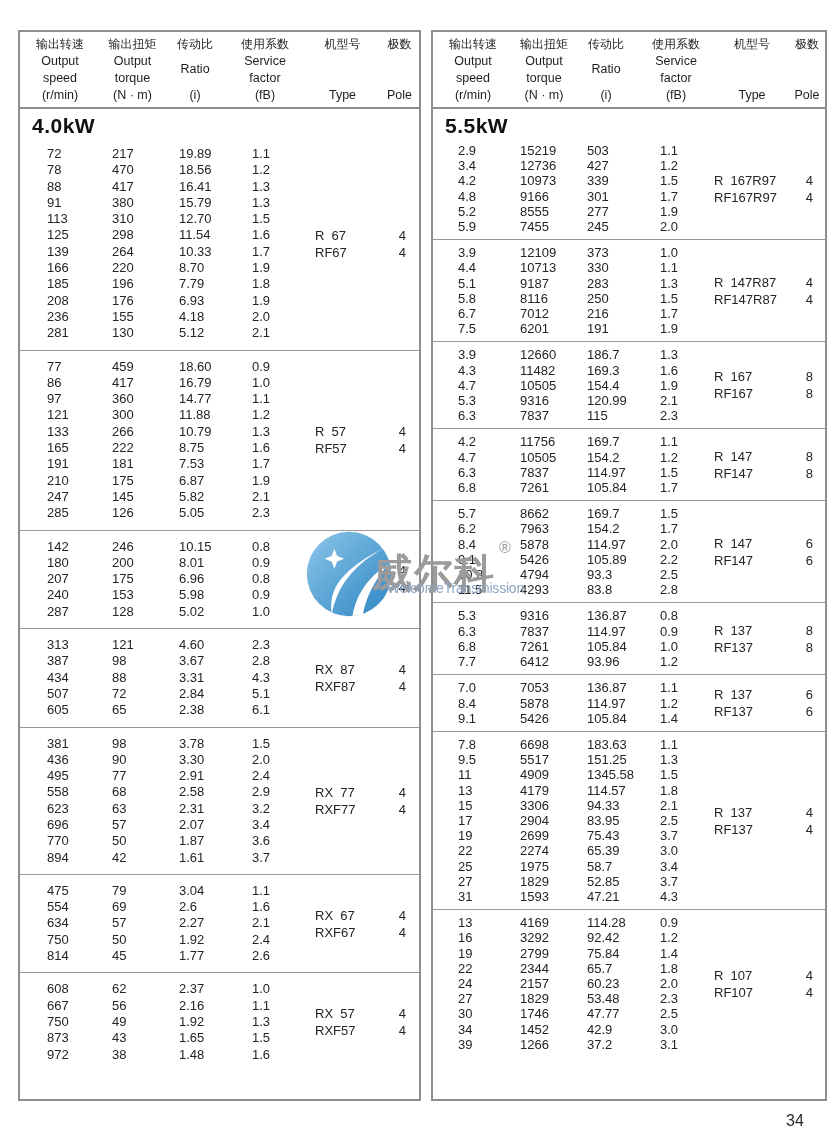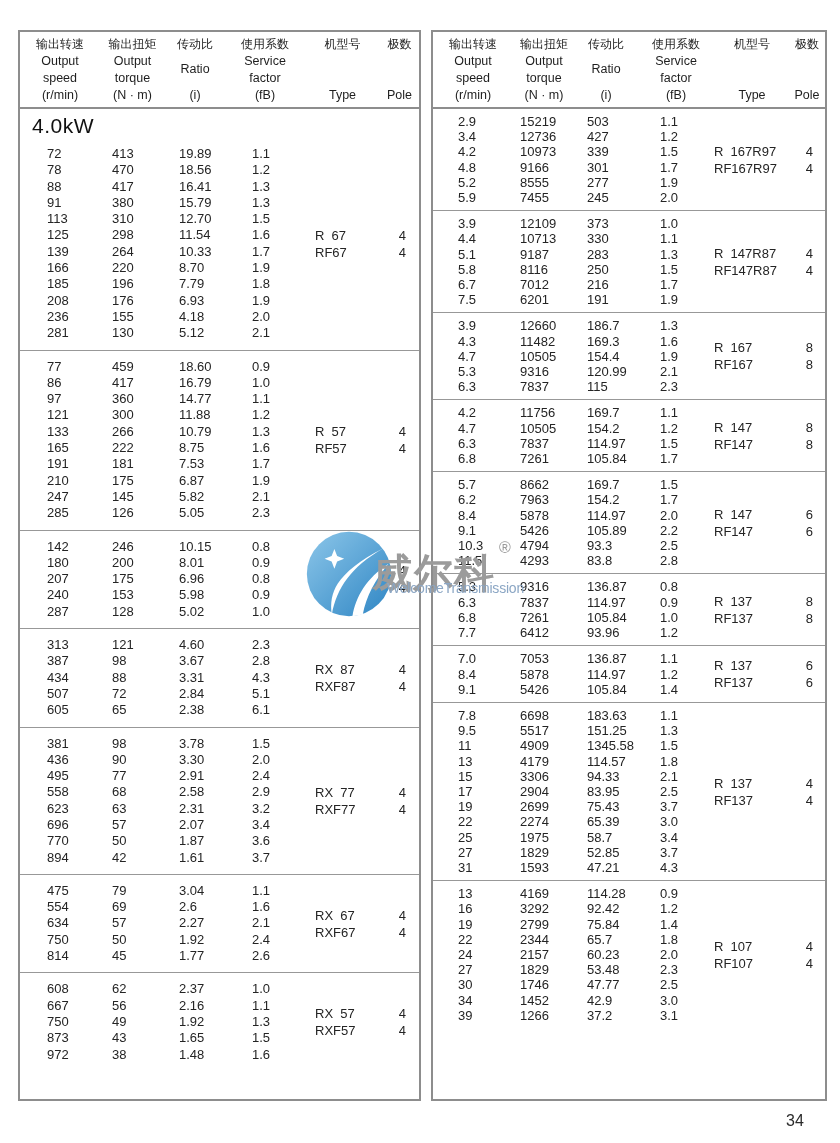--- a/index.html
+++ b/index.html
@@ -21,21 +21,21 @@
   }
   .panel-left  .phead{grid-template-columns:80px 65px 60px 80px 75px auto;}
   .panel-right .phead{grid-template-columns:80px 62px 62px 78px 74px auto;}
   .hcell{
     display:flex;flex-direction:column;align-items:center;justify-content:space-between;
     font-size:12.5px;line-height:1.18;text-align:center;color:#1e1e1e;
   }
   .hcell span:first-child{font-size:12px;}
 
   .section-title{
-    font-weight:normal;font-size:21px;color:#111;
+    font-weight:bold;font-size:21px;color:#111;
     padding:5px 0 2px 12px;letter-spacing:0.5px;height:22px;
   }
 
   .block{position:relative;border-top:1.5px solid #989898;}
   .block:first-child{border-top:none;}
   .panel-left  .block{padding:8px 0;}
   .panel-right .block{padding:5px 0;}
 
   .row{display:grid;font-size:13px;}
   .panel-left  .row{grid-template-columns:65px 67px 73px 63px;padding-left:27px;line-height:16.3px;}
@@ -98,21 +98,21 @@
         <span>极数</span>
         <span>Pole</span>
       </div>
     </div>
   <div class="section-title">4.0kW</div>
   <div class="blocks">
       <div class="block">
         <div class="rows">
           <div class="row">
             <span class="cell">72</span>
-            <span class="cell">413</span>
+            <span class="cell">217</span>
             <span class="cell">19.89</span>
             <span class="cell">1.1</span>
           </div>
           <div class="row">
             <span class="cell">78</span>
             <span class="cell">470</span>
             <span class="cell">18.56</span>
             <span class="cell">1.2</span>
           </div>
           <div class="row">
@@ -529,20 +529,21 @@
       </div>
       <div class="hcell">
         <span>机型号</span>
         <span>Type</span>
       </div>
       <div class="hcell">
         <span>极数</span>
         <span>Pole</span>
       </div>
     </div>
+  <div class="section-title">5.5kW</div>
   <div class="blocks">
       <div class="block">
         <div class="rows">
           <div class="row">
             <span class="cell">2.9</span>
             <span class="cell">15219</span>
             <span class="cell">503</span>
             <span class="cell">1.1</span>
           </div>
           <div class="row">

